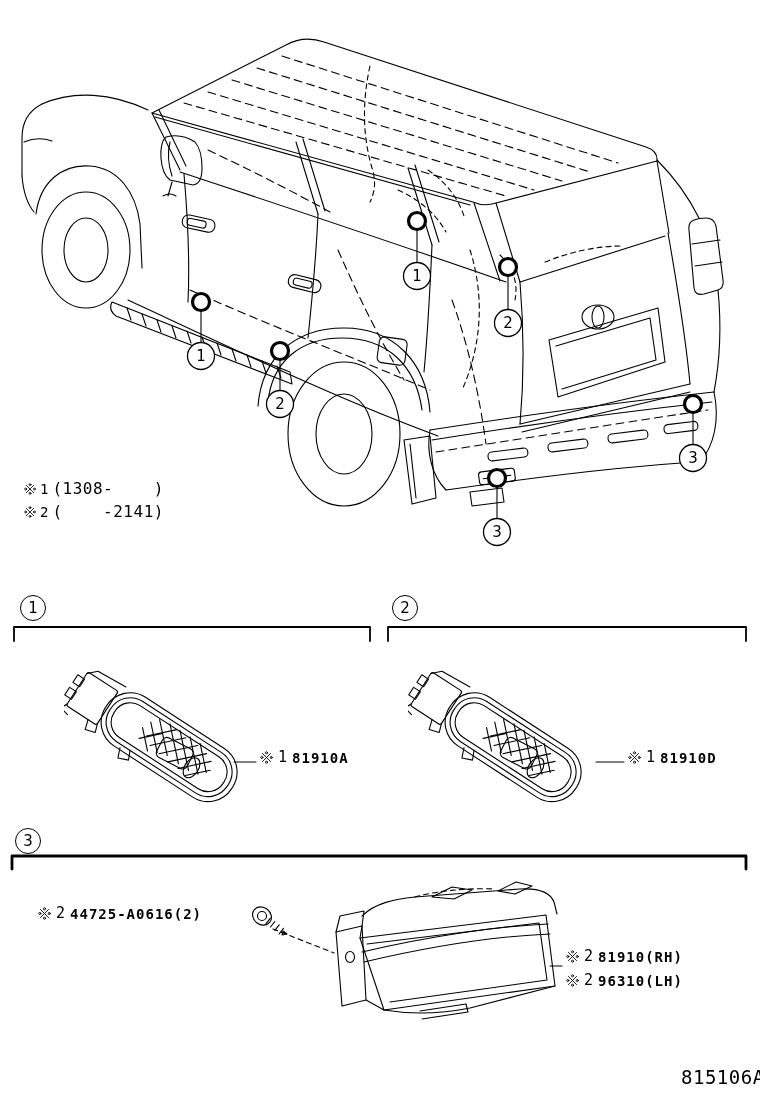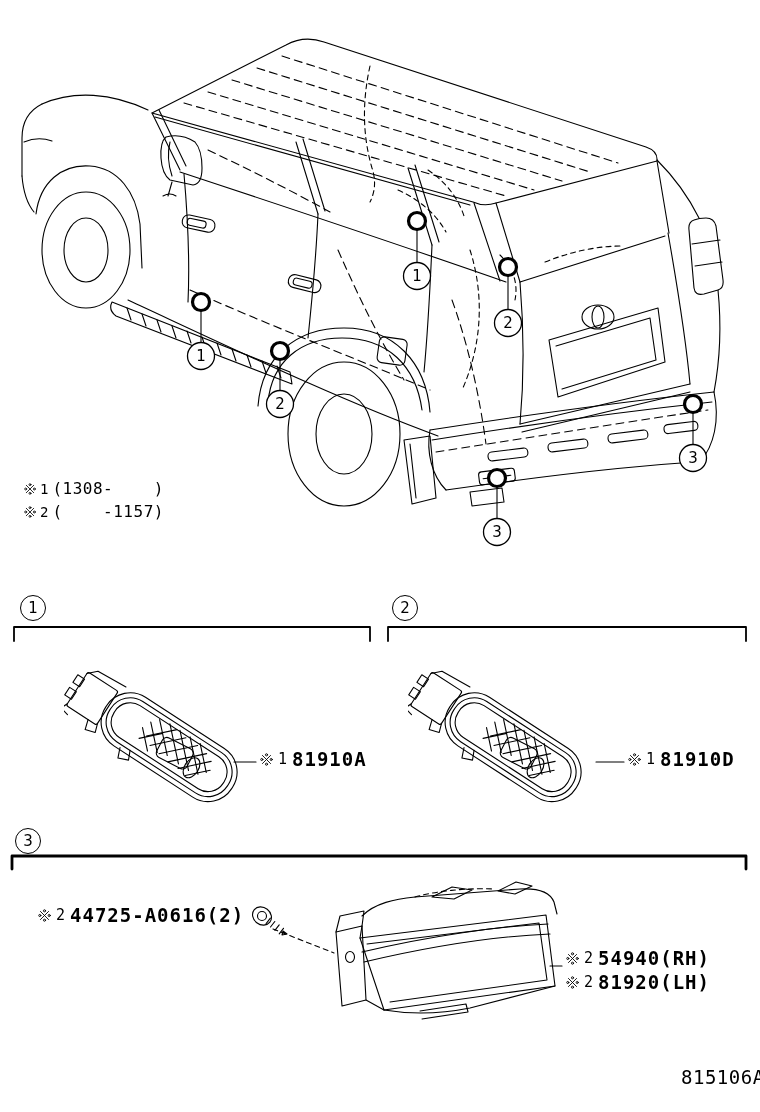--- a/index.html
+++ b/index.html
@@ -16,21 +16,21 @@
   .art .br3{stroke-width:2.8;fill:none;}
   .art .thin{stroke-width:0.75;}
   .co{position:absolute;width:28px;height:28px;display:flex;align-items:center;justify-content:center;
       font-family:"DejaVu Sans","Liberation Sans",sans-serif;font-size:15px;}
   .seccirc{position:absolute;width:26px;height:26px;border:1.5px solid #000;border-radius:50%;
       display:flex;align-items:center;justify-content:center;
       font-family:"DejaVu Sans","Liberation Sans",sans-serif;font-size:15px;background:#fff;box-sizing:border-box;}
   .lbl{position:absolute;display:flex;align-items:center;gap:5px;white-space:pre;}
   .lbl .mk{width:13px;height:13px;flex:0 0 auto;}
   .lbl .refnum{font-size:15px;line-height:1;}
-  .lbl .partno{font-size:19px;font-weight:700;letter-spacing:1px;line-height:1;}
+  .lbl .partno{font-size:14px;font-weight:700;letter-spacing:1px;line-height:1;}
   .note{position:absolute;display:flex;align-items:center;gap:4px;white-space:pre;}
   .note .mk{width:12px;height:12px;flex:0 0 auto;}
   .note .nnum{font-size:14px;line-height:1;}
   .note .nrange{font-size:16px;line-height:1;letter-spacing:0.5px;}
   .code{position:absolute;font-size:19px;letter-spacing:0.5px;}
 </style>
 </head>
 <body>
 
 <div class="page">
@@ -278,21 +278,21 @@
 <span class="co" style="left:483px;top:518px;">3</span>
 
 <div class="note" style="left:24px;top:481px;">
   <svg class="mk" viewBox="0 0 16 16">
         <use href="#refmark"></use>
       </svg><span class="nnum">1</span><span class="nrange">(1308-    )</span>
 </div>
 <div class="note" style="left:24px;top:504px;">
   <svg class="mk" viewBox="0 0 16 16">
         <use href="#refmark"></use>
-      </svg><span class="nnum">2</span><span class="nrange">(    -1157)</span>
+      </svg><span class="nnum">2</span><span class="nrange">(    -2141)</span>
 </div>
 
 <div class="seccirc" style="left:20px;top:595px;">
       <span>1</span>
     </div>
 <div class="seccirc" style="left:392px;top:595px;">
       <span>2</span>
     </div>
 <div class="seccirc" style="left:15px;top:828px;">
       <span>3</span>
@@ -309,23 +309,23 @@
       </svg><span class="refnum">1</span><span class="partno">81910D</span>
 </div>
 <div class="lbl" style="left:38px;top:906px;">
   <svg class="mk" viewBox="0 0 16 16">
         <use href="#refmark"></use>
       </svg><span class="refnum">2</span><span class="partno">44725-A0616(2)</span>
 </div>
 <div class="lbl" style="left:566px;top:949px;">
   <svg class="mk" viewBox="0 0 16 16">
         <use href="#refmark"></use>
-      </svg><span class="refnum">2</span><span class="partno">54940(RH)</span>
+      </svg><span class="refnum">2</span><span class="partno">81910(RH)</span>
 </div>
 <div class="lbl" style="left:566px;top:973px;">
   <svg class="mk" viewBox="0 0 16 16">
         <use href="#refmark"></use>
-      </svg><span class="refnum">2</span><span class="partno">81920(LH)</span>
+      </svg><span class="refnum">2</span><span class="partno">96310(LH)</span>
 </div>
 
 <span class="code" style="left:681px;top:1066px;">815106A</span>
 
 </div>
 
 </body></html>

